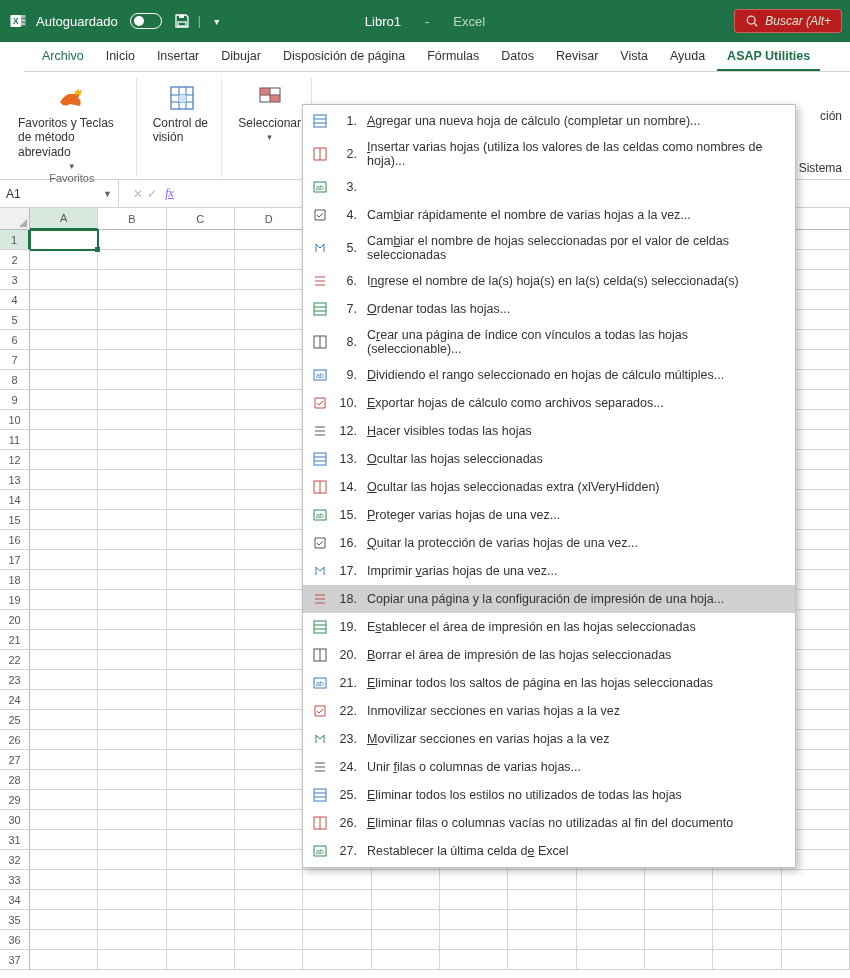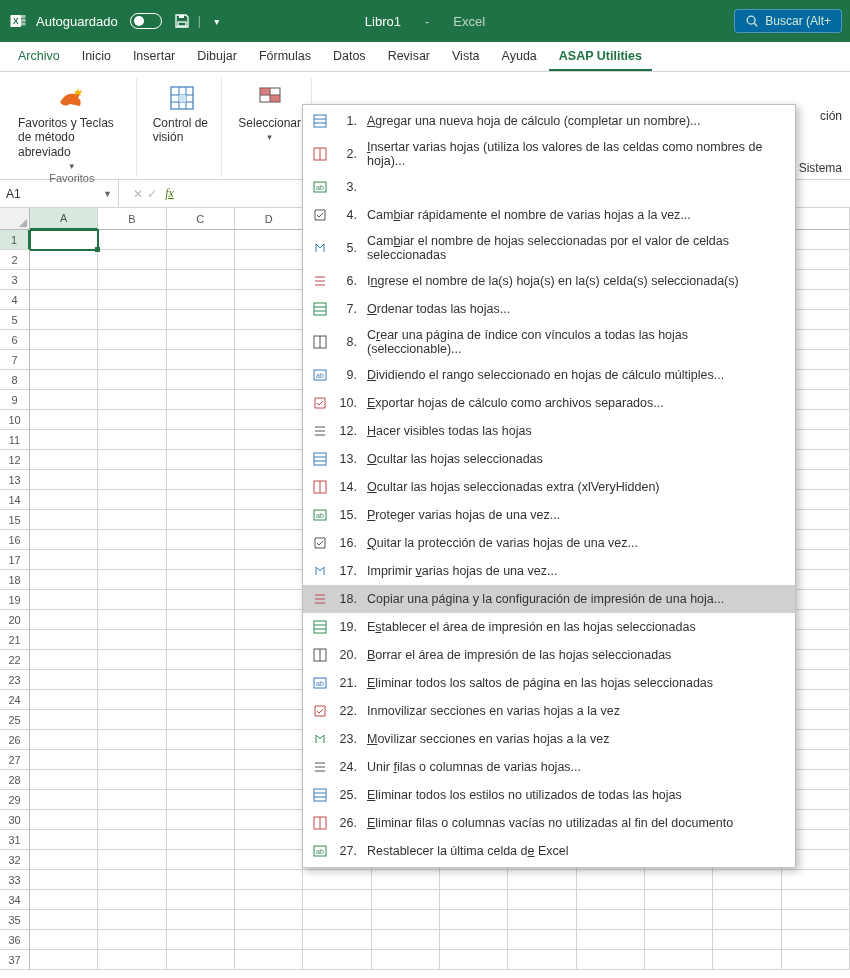--- a/index.html
+++ b/index.html
@@ -26,24 +26,24 @@
   .autosave-toggle {
     width:32px; height:16px; border:1px solid #fff; border-radius:9px; position:relative; display:inline-block; margin:0 4px;
   }
   .autosave-toggle::after {
     content:""; position:absolute; left:3px; top:2px; width:10px; height:10px; border-radius:50%; background:#fff;
   }
   .save-icon, .dropdown-icon-small { width:16px; height:16px; display:flex; align-items:center; justify-content:center; }
   .title-center { position:absolute; left:50%; transform:translateX(-50%); font-size:13px; display:flex; gap:24px;align-items:center; }
   .title-center .dim { color:rgba(255,255,255,.7); }
   .search-box {
-    margin-left:auto; background:#0369a1; border-radius:4px; padding:4px 10px; display:flex; align-items:center; gap:6px; min-width:100px; color:#d4ead6; border:1px solid rgba(255,255,255,.3);
+    margin-left:auto; background:#b91c1c; border-radius:4px; padding:4px 10px; display:flex; align-items:center; gap:6px; min-width:100px; color:#d4ead6; border:1px solid rgba(255,255,255,.3);font-style:italic;
   }
   
-  .tabs { height:30px; background:#fff; display:flex; align-items:flex-end; border-bottom:1px solid var(--border); padding:0 8px; gap:2px; }
+  .tabs { height:30px; background:#fff; display:flex; align-items:flex-end; border-bottom:1px solid var(--border); padding:0 8px; gap:2px;margin-left:24px; }
   .tab { padding:6px 10px 6px; font-size:12.5px; cursor:pointer; border-bottom:2px solid transparent; }
   .tab.file { color:var(--excel-green); font-weight:400; }
   .tab.active { color:var(--excel-green); border-bottom:2px solid var(--excel-green); font-weight:600;}
   
   .ribbon { background:#fff; border-bottom:1px solid var(--border); padding:6px 8px 2px; display:flex; gap:6px; align-items:flex-start; height:108px; }
   .ribbon-group { display:flex; flex-direction:column; align-items:center; padding:0 6px; border-right:1px solid #e5e5e5; height:100%; }
   .ribbon-group:last-child { border-right:none; }
   .ribbon-btn-lg { display:flex; flex-direction:column; align-items:center; justify-content:flex-start; padding:4px 4px 0; gap:2px; cursor:pointer; min-width:72px; line-height:1.2; }
   .ribbon-btn-lg .ico { width:32px; height:32px; display:flex; align-items:center; justify-content:center; }
   .group-label { font-size:11px; color:var(--text-light); margin-top:auto; padding-bottom:3px; }
@@ -53,21 +53,21 @@
     display:flex; align-items:center; gap:8px; padding:3px 8px; border:1px solid #bdbdbd; border-radius:3px; cursor:pointer; background:#fff; font-size:12px;
   }
   .ribbon-btn-sm.open { background:#e8e8e8; border-color:#999; }
   .chev::after { content:"▾"; font-size:9px; margin-left:2px; color:#555; }
   .ribbon-text-right { font-size:12px; text-align:right; line-height:1.4; }
   
   .formula-bar { height:28px; border-bottom:1px solid var(--border); display:flex; align-items:center; background:#fff; }
   .name-box { width:119px; height:100%; border-right:1px solid var(--border); display:flex; align-items:center; padding:0 6px; position:relative; }
   .name-box .dd { margin-left:auto; font-size:9px; color:#666; }
   .fb-btns { display:flex; align-items:center; gap:4px; padding:0 6px; border-right:1px solid var(--border); height:100%; color:#888; }
-  .fx { font-style:italic; font-family:"Segoe UI",serif; color:#4d7c0f; padding:0 4px;text-decoration:underline;}
+  .fx { font-style:italic; font-family:"Segoe UI",serif; color:#8b5cf6; padding:0 4px;text-decoration:underline;}
   .formula-input { flex:1; padding:0 6px; color:#333; }
   
   .grid-wrap { position:relative; display:flex; height:calc(978px - 42px - 30px - 108px - 28px); }
   .row-headers { width:30px; background:#fff; }
   .corner { height:22px; border-right:1px solid #b7b7b7; border-bottom:1px solid #b7b7b7; background:#f0f0f0; position:relative; }
   .corner::after { content:""; position:absolute; right:2px; bottom:2px; width:0; height:0; border-left:8px solid transparent; border-bottom:8px solid #b0b0b0; }
   .rowh { height:20px; border-right:1px solid #b7b7b7; border-bottom:1px solid var(--grid-line); display:flex; align-items:center; justify-content:center; font-size:11px; color:#555; background:#fff; }
   .rowh.sel { background:#d8e8de; border-right:2px solid var(--cell-select);}
   .cols { flex:1; overflow:hidden; }
   .col-headers { height:22px; display:flex; }
@@ -126,20 +126,21 @@
       </svg>
     <span>Buscar (Alt+</span>
   </div>
 </div>
 
 <div class="tabs">
   <div class="tab file">Archivo</div>
   <div class="tab">Inicio</div>
   <div class="tab">Insertar</div>
   <div class="tab">Dibujar</div>
+  <div class="tab">Disposición de página</div>
   <div class="tab">Fórmulas</div>
   <div class="tab">Datos</div>
   <div class="tab">Revisar</div>
   <div class="tab">Vista</div>
   <div class="tab">Ayuda</div>
   <div class="tab active">ASAP Utilities</div>
 </div>
 
 <div class="ribbon">
   <div class="ribbon-group">

